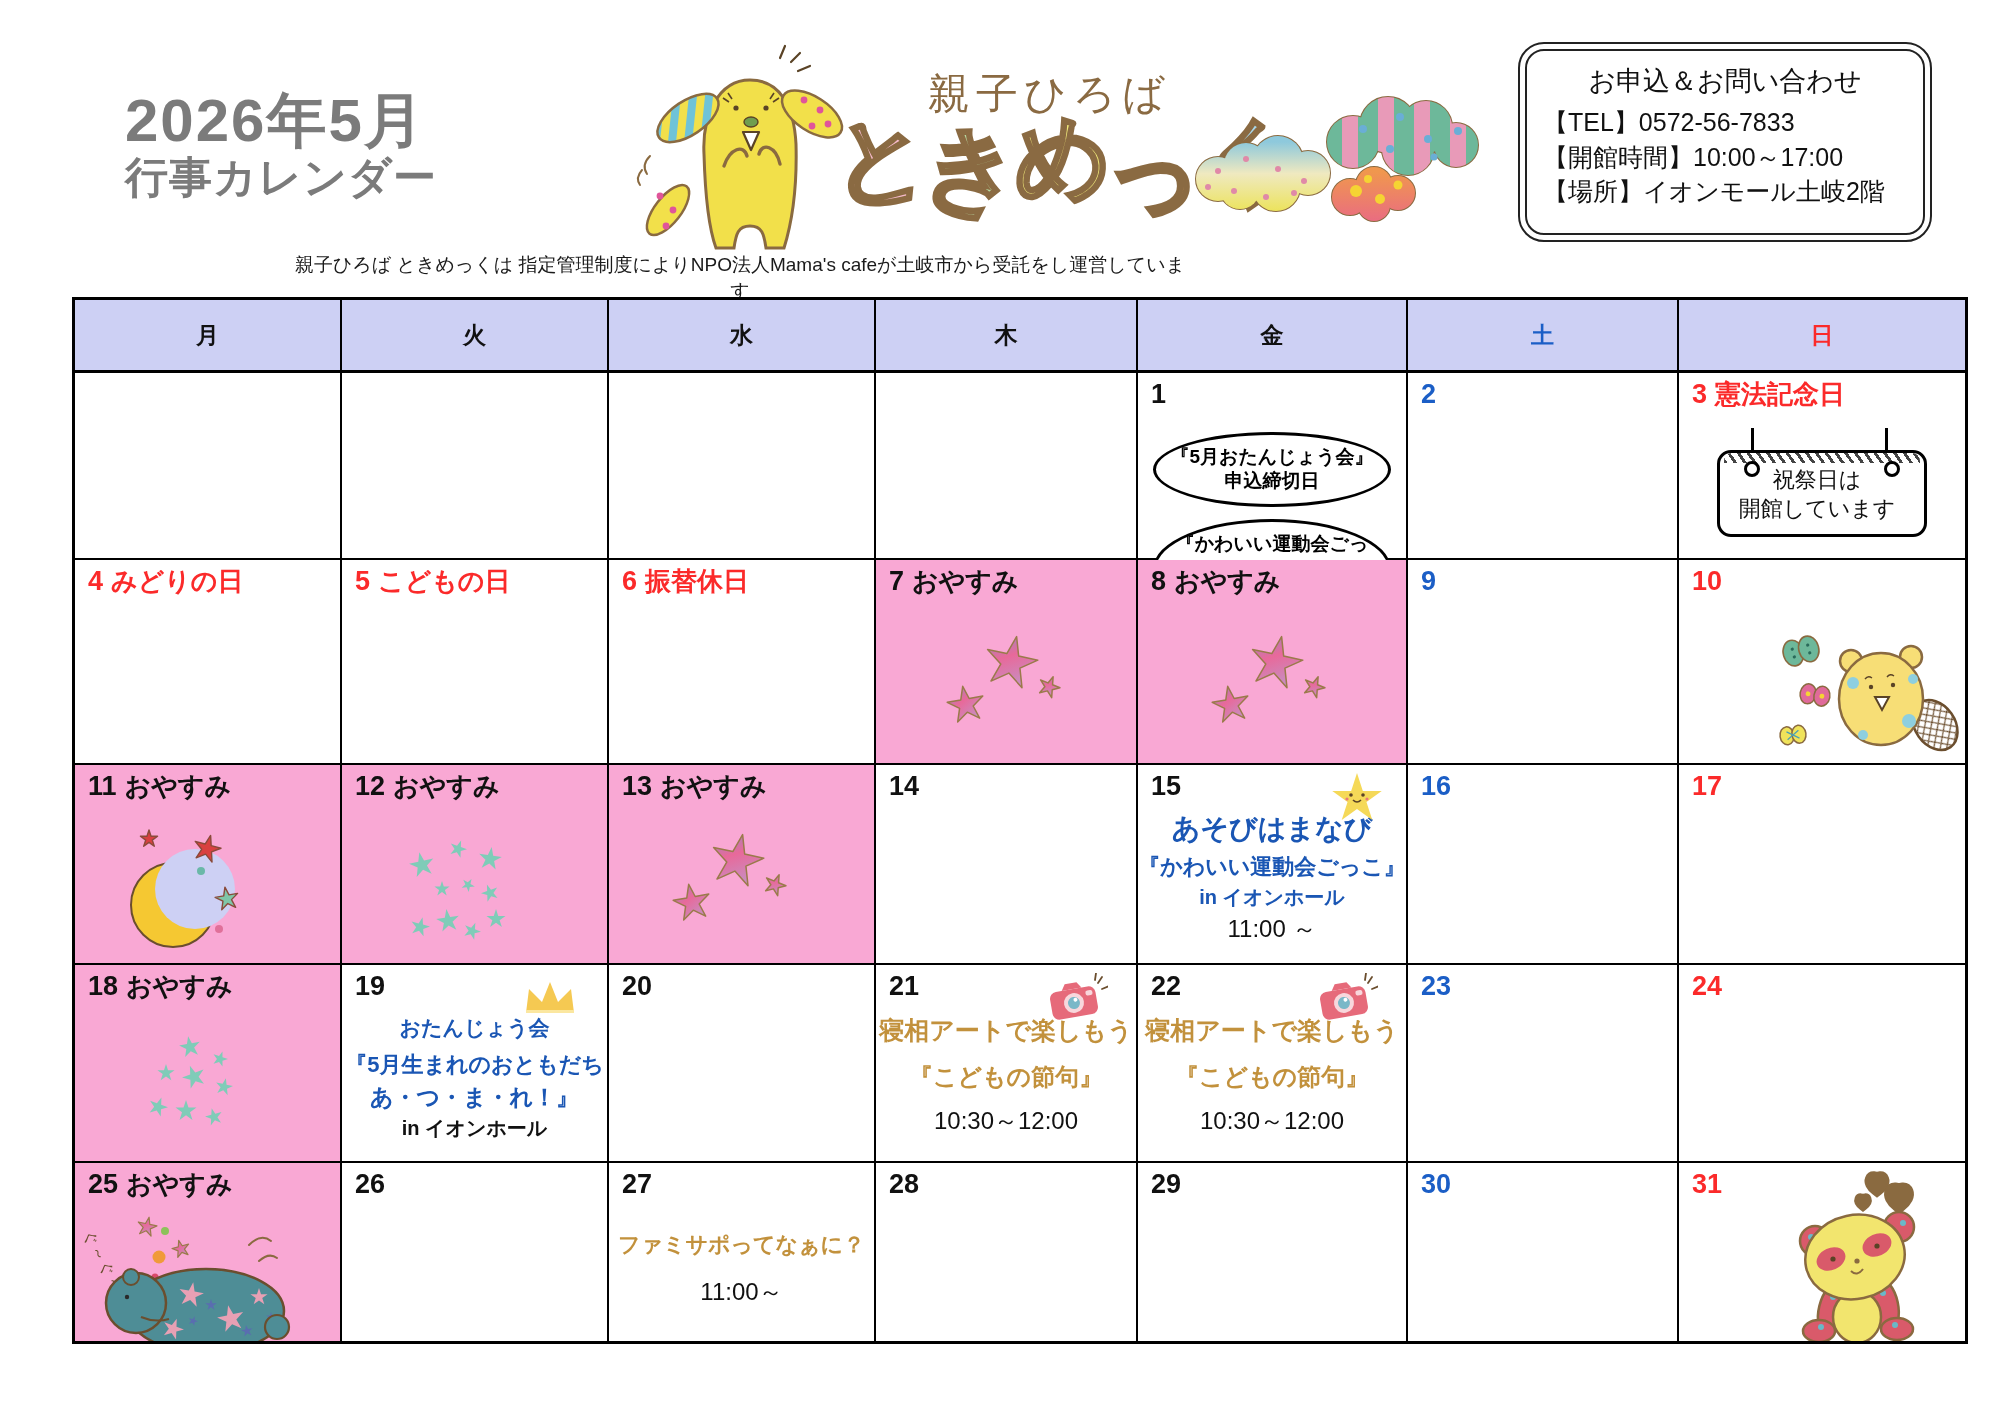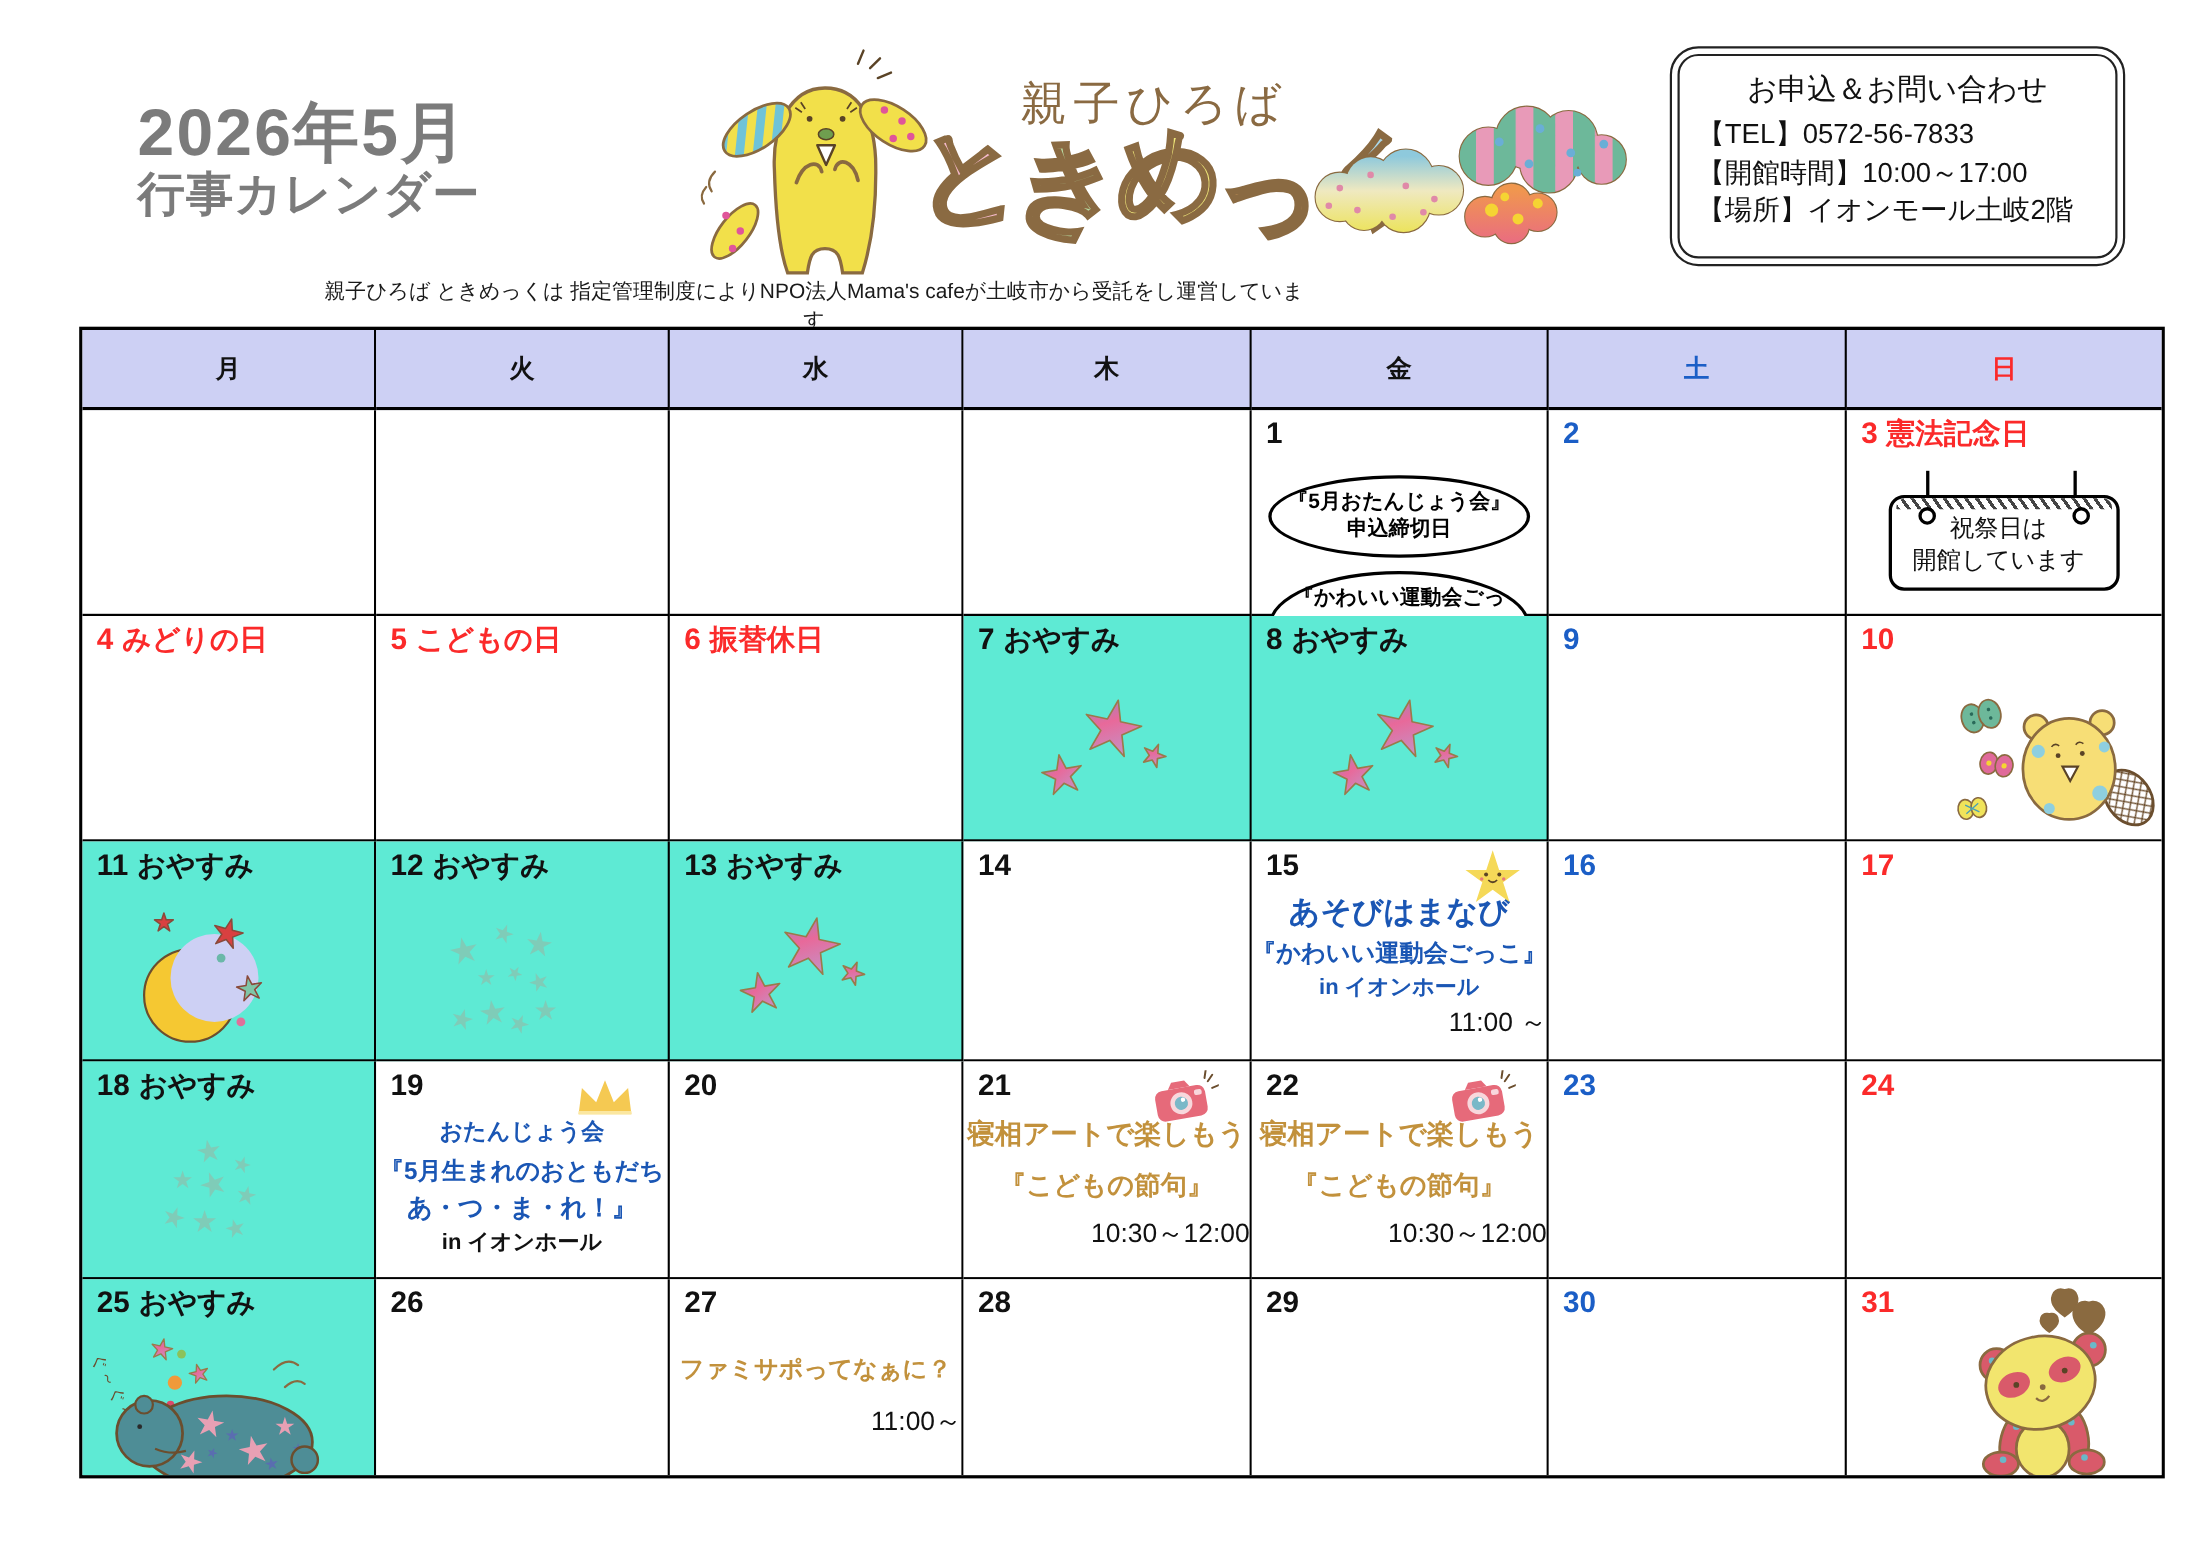--- a/index.html
+++ b/index.html
@@ -34,21 +34,21 @@
        grid-template-columns:267px 267px 267px 262px 270px 271px 286px;
        grid-template-rows:73px 187px 205px 200px 198px 178px;
        border:3px solid #000;background:#fff;}
   .hcell{background:#cdd0f4;display:flex;align-items:center;justify-content:center;
          font-size:23px;font-weight:bold;color:#111;border-right:2.5px solid #000;border-bottom:3px solid #000;}
   .hcell.wd-sat span{color:#1b5ec6;}
   .hcell.wd-sun span{color:#fb2a2a;}
   .cell{position:relative;border-right:2.5px solid #000;border-bottom:2.5px solid #000;background:#fff;box-sizing:border-box;}
   .cal > div:nth-child(7n){border-right:none;}
   .cal > div:nth-child(n+36):nth-child(-n+42){border-bottom:none;}
-  .cell.off{background:#5eead4;}
+  .cell.off{background:#f9a8d4;}
 
   .dayline{padding:7px 0 0 13px;font-size:27px;font-weight:bold;color:#111;line-height:1.1;white-space:nowrap;}
   .dayline .hol{margin-left:8px;font-size:26px;}
   .n-blue{color:#1b5ec6;}
   .n-red,.red{color:#fb2a2a;}
 
   
   .badge{width:238px;margin:0 auto;border:3px solid #000;border-radius:50%;background:#fff;
          text-align:center;font-weight:bold;font-size:19px;line-height:1.3;padding:10px 4px;box-sizing:border-box;}
   .badge.first{margin-top:22px;}
@@ -66,21 +66,21 @@
   .sign-ring.r1{left:24px;} .sign-ring.r2{right:24px;}
 
   
   .gw-banner{position:absolute;left:23px;top:348px;width:772px;height:66px;border:4.5px solid #000;border-radius:48px;
              background:#fff;display:flex;align-items:center;justify-content:center;font-size:28px;font-weight:600;color:#111;z-index:6;}
 
   
   .ev{text-align:center;font-weight:bold;}
   .ev-blue{color:#1a56b4;}
   .ev-gold{color:#c2913c;}
-  .ev-time{font-weight:normal;color:#111;text-align:right;}
+  .ev-time{font-weight:normal;color:#111;text-align:center;}
 
   .icon-tr{position:absolute;top:6px;right:20px;}
   .abs{position:absolute;}
   .zzz{position:absolute;left:20px;top:64px;font-size:15px;color:#6b4e2e;transform:rotate(62deg);transform-origin:left top;letter-spacing:2px;}
 </style>
 </head>
 <body>
 
 <svg width="0" height="0" style="position:absolute" aria-hidden="true">
   <defs>

